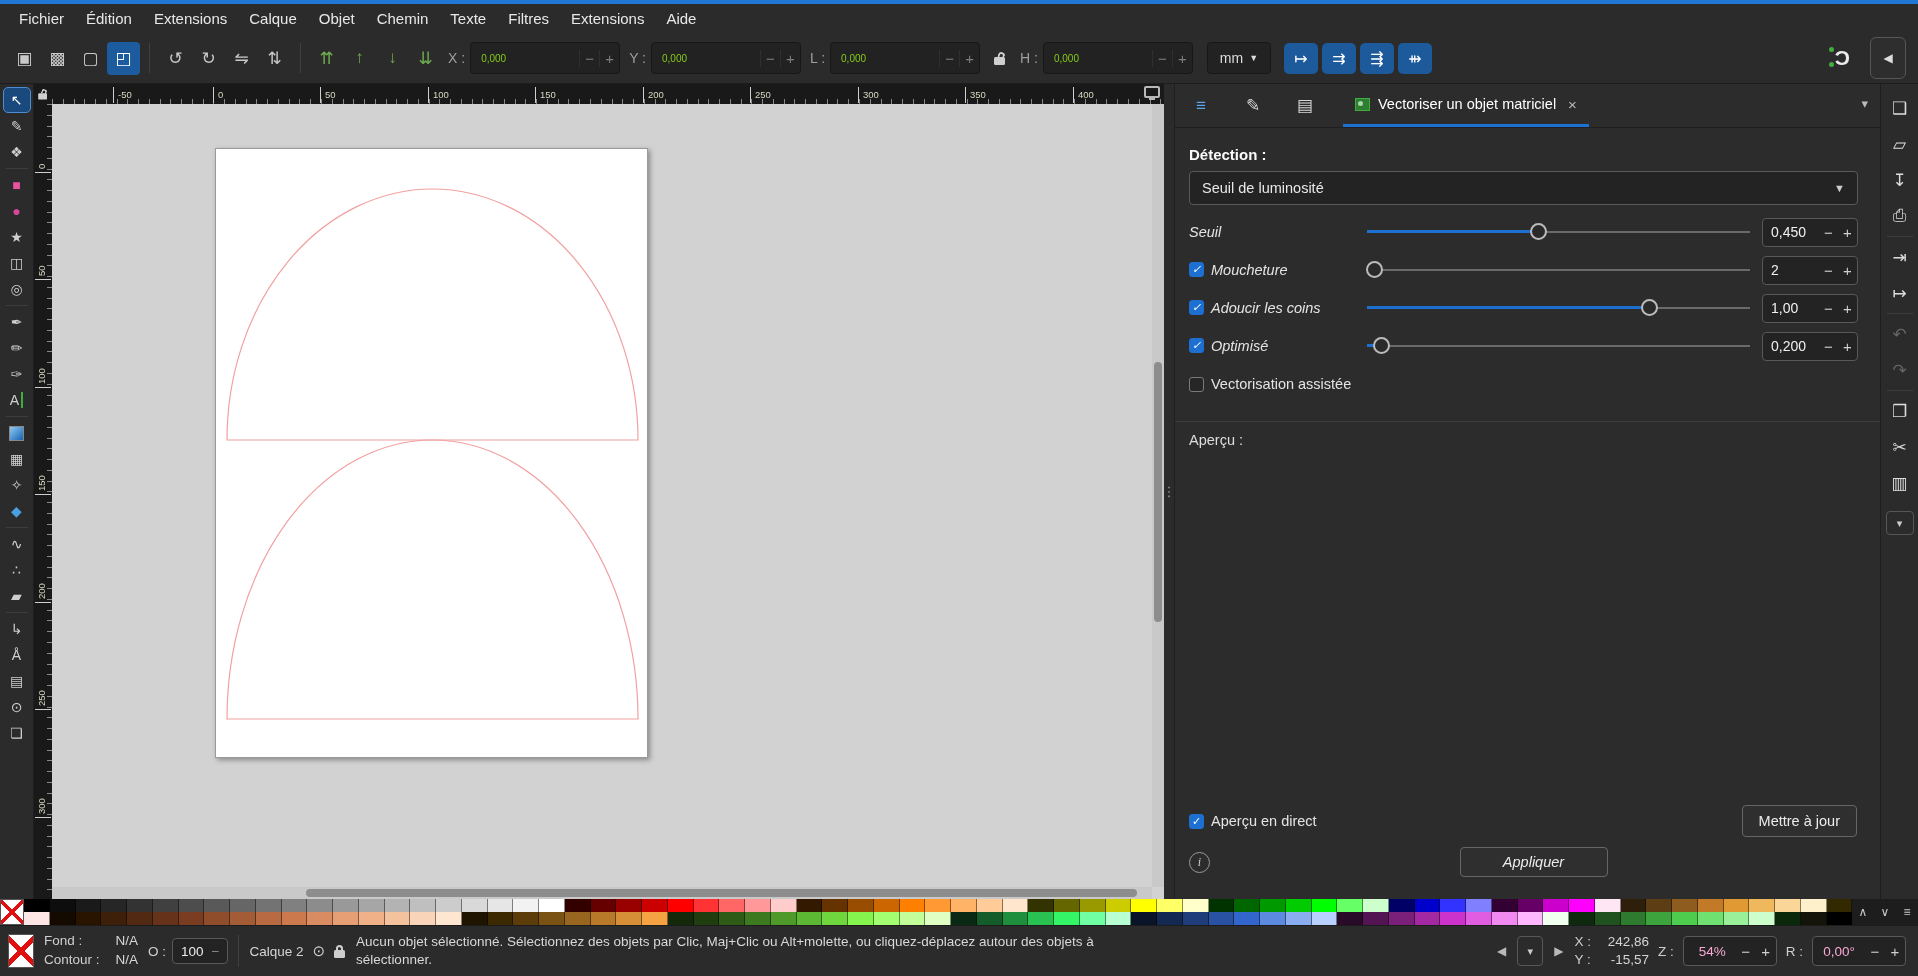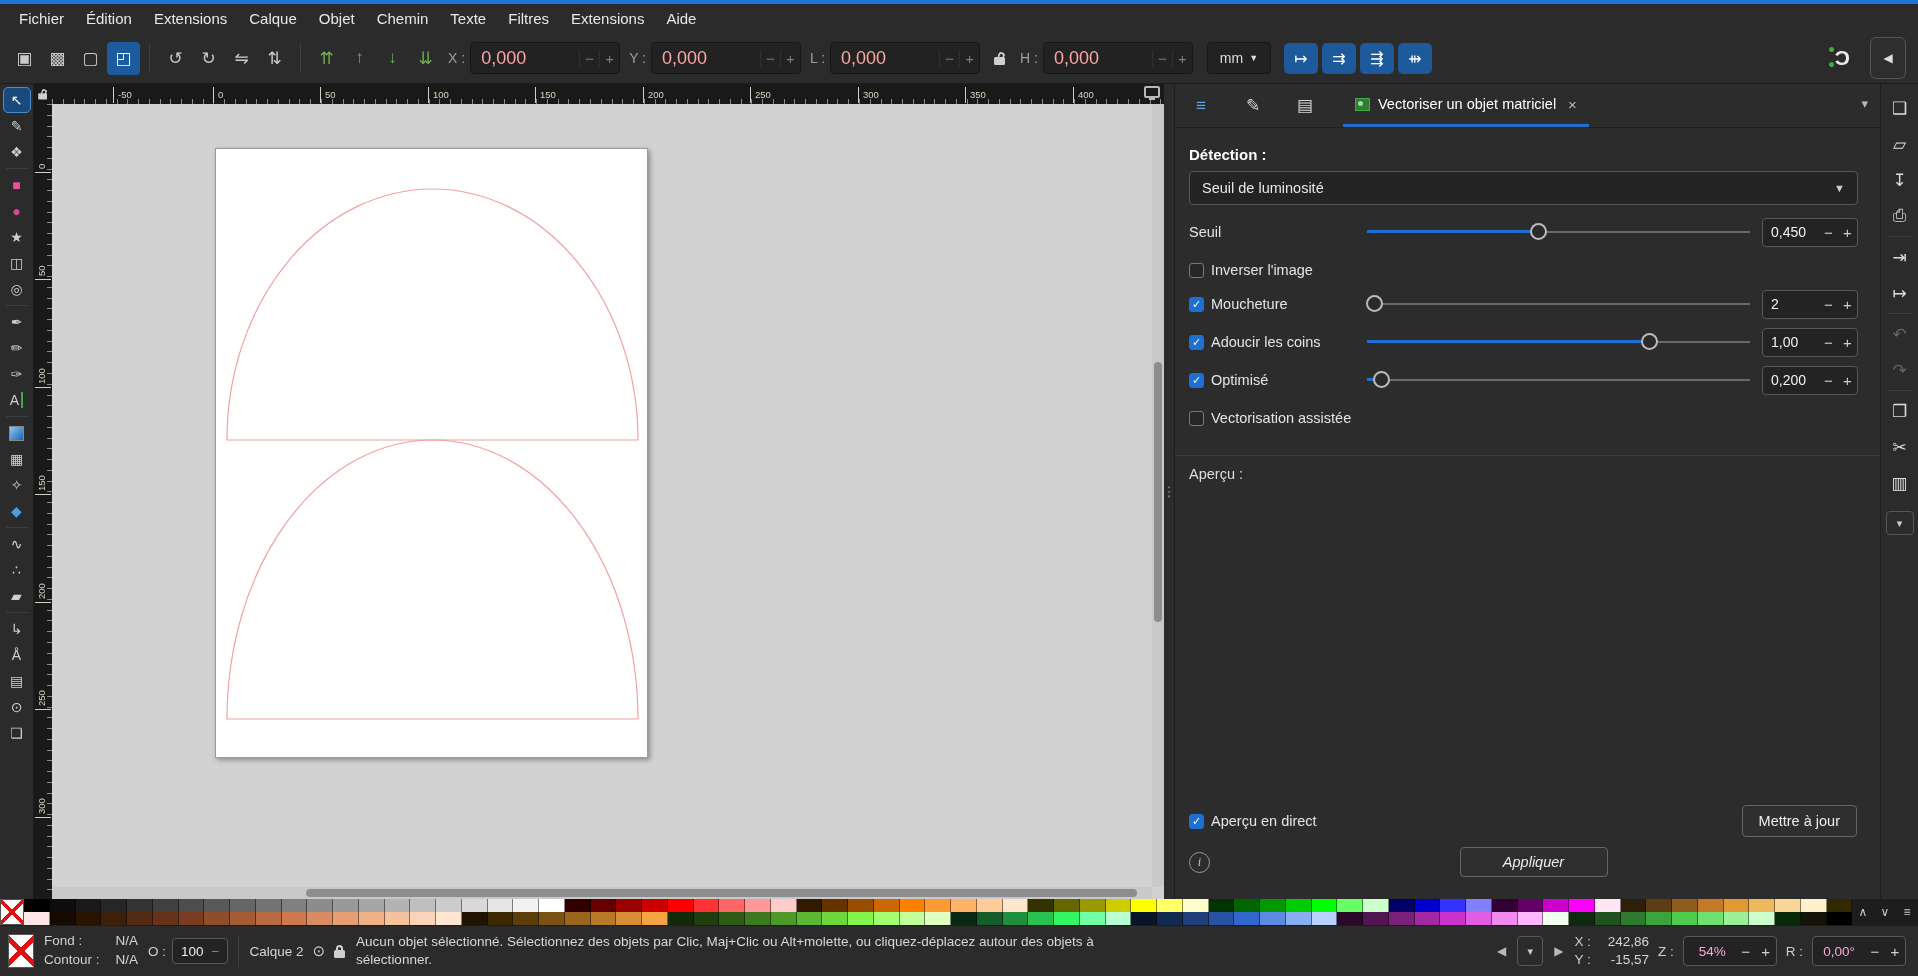--- a/index.html
+++ b/index.html
@@ -16,21 +16,21 @@
   .toolbar{position:absolute;left:0;top:33px;width:100%;height:51px;background:#2b2b2b;
            border-bottom:1px solid #1c1c1c;display:flex;align-items:center;padding:0 8px;gap:3px;}
   .tb-btn{width:33px;height:33px;border-radius:4px;display:flex;align-items:center;justify-content:center;
           font-size:17px;color:#c9c9c9;}
   .tb-btn.active{background:#1c5c9e;color:#fff;}
   .tb-sep{width:1px;height:30px;background:#404040;margin:0 6px;}
   .fld{display:flex;align-items:center;gap:5px;margin:0 3px;}
   .fld-label{color:#9f9f9f;font-size:14px;}
   .spinbox{display:flex;align-items:center;height:32px;background:#222;border:1px solid #171717;
            border-radius:4px;overflow:hidden;}
-  .spinbox .val{padding:0 10px;color:#fca5a5;font-size:18px;flex:1;}
+  .spinbox .val{padding:0 10px;color:#84cc16;font-size:10px;flex:1;}
   .spinbox .sbtn{width:20px;text-align:center;color:#7d7d7d;font-size:15px;border-left:1px solid #2f2f2f;}
   .tb-field .spinbox{width:150px;}
   .unitbox{width:64px;height:32px;background:#222;border:1px solid #171717;border-radius:4px;display:flex;
            align-items:center;justify-content:center;gap:6px;color:#ddd;margin:0 8px;}
   .scale-toggle{width:34px;height:31px;border-radius:5px;background:#1d5a9b;color:#fff;display:flex;
                 align-items:center;justify-content:center;font-size:16px;margin:0 2px;}
   .tb-right{margin-left:auto;display:flex;align-items:center;gap:14px;padding-right:4px;}
   .snap-icon{position:relative;font-size:21px;font-weight:bold;color:#ececec;padding:0 6px;}
   .snap-icon::before{content:"";position:absolute;left:0;top:1px;width:5px;height:5px;border-radius:50%;background:#3fae3f;}
   .snap-icon::after{content:"";position:absolute;left:0;bottom:3px;width:5px;height:5px;border-radius:50%;background:#3fae3f;}
@@ -85,21 +85,21 @@
   .dock-chevron{position:absolute;right:12px;top:12px;color:#bbb;font-size:13px;}
   .subtabs{height:31px;border-bottom:1px solid #1f1f1f;display:flex;align-items:stretch;gap:26px;padding-left:14px;}
   .subtab{display:flex;align-items:center;color:#c8c8c8;font-size:14.5px;border-bottom:3px solid transparent;}
   .subtab.active{color:#fff;border-bottom-color:#1e6fd2;}
   .pcontent{padding:10px 22px 0 14px;}
   .pheading{font-weight:bold;font-size:15px;color:#fafafa;margin:8px 0 8px 0;}
   .dropdown{height:34px;background:#232323;border:1px solid #585858;border-radius:4px;display:flex;
             align-items:center;padding:0 12px;color:#e8e8e8;font-size:14.5px;}
   .dropdown .caret{margin-left:auto;font-size:11px;color:#ccc;}
   .prow{display:flex;align-items:center;height:30px;margin-top:8px;}
-  .prow-label{flex:0 0 178px;display:flex;align-items:flex-end;gap:7px;color:#e4e4e4;font-size:14.5px;}
+  .prow-label{flex:0 0 178px;display:flex;align-items:flex-start;gap:7px;color:#e4e4e4;font-size:14.5px;font-style:italic;}
   .slider{position:relative;flex:1;height:30px;margin-right:12px;}
   .slider .track{position:absolute;left:0;right:0;top:14px;height:2px;background:#6a6a6a;}
   .slider .fill{position:absolute;left:0;top:13px;height:3px;background:#1e6fd2;}
   .slider .thumb{position:absolute;top:6px;width:17px;height:17px;border-radius:50%;background:#2a2a2a;
                  border:2px solid #bbb;}
   .spin2{flex:0 0 96px;display:flex;align-items:center;height:29px;background:#232323;border:1px solid #585858;
          border-radius:4px;overflow:hidden;}
   .spin2 .val{flex:1;padding-left:8px;color:#f0f0f0;font-size:14px;}
   .spin2 .sbtn{width:19px;text-align:center;color:#d0d0d0;font-size:15px;}
   .cbrow{display:flex;align-items:center;gap:7px;margin-top:12px;color:#e4e4e4;font-size:14.5px;height:22px;}
@@ -410,24 +410,20 @@
             <div class="fill" style="width: 45%;"></div>
             <div class="thumb" style="left: calc(45% - 9px);"></div>
         </div>
         <div class="spin2">
           <span class="val">0,450</span>
           <span class="sbtn">−</span>
           <span class="sbtn">+</span>
         </div>
       </div>
 
-      <div class="cbrow">
-        <span class="cb"></span>
-        <span>Inverser l'image</span>
-      </div>
 
 
       <div class="prow">
         <span class="prow-label">
           <span class="cb checked">✓</span>
           <span>Moucheture</span>
         </span>
         <div class="slider">
           <div class="track"></div>
             <div class="fill" style="width: 2%;"></div>

